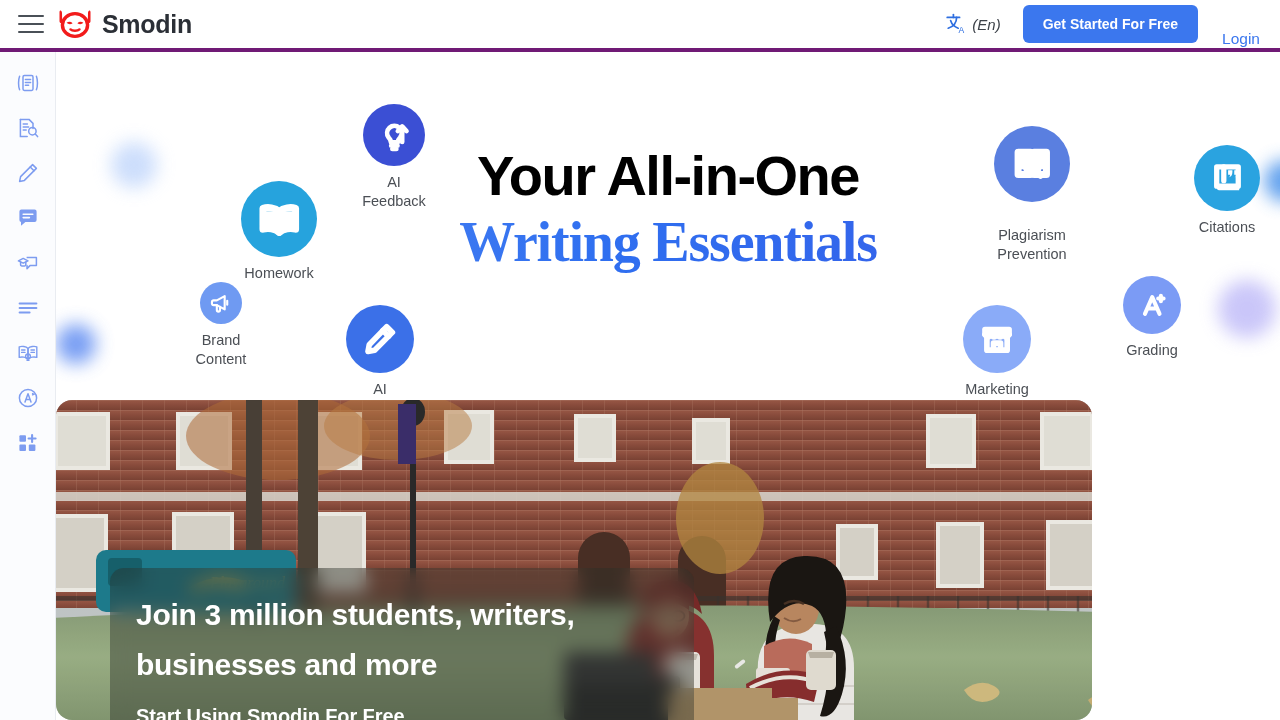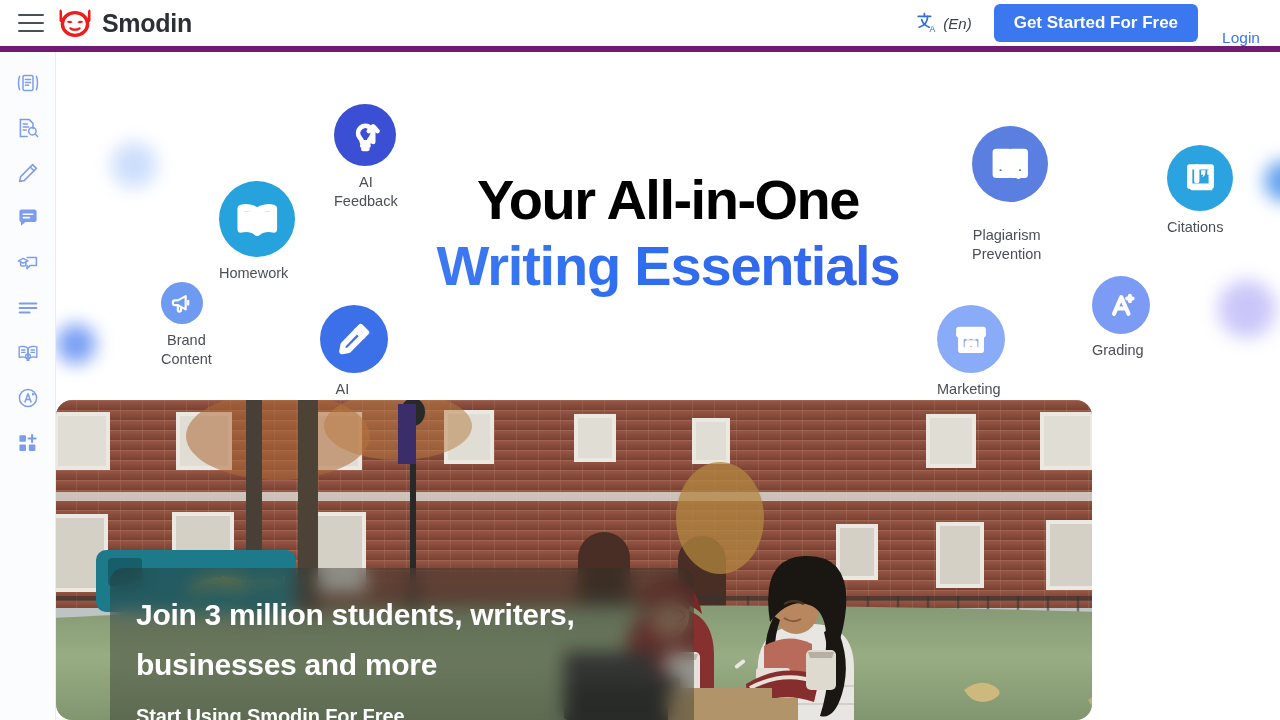--- a/index.html
+++ b/index.html
@@ -8,21 +8,21 @@
     overflow: hidden;
     background: #ffffff;
     font-family: "Liberation Sans", sans-serif;
   }
 
   
   .header {
     position: absolute; top: 0; left: 0;
     width: 1280px; height: 52px;
     background: #ffffff;
-    border-bottom: 6px solid #701a75;
+    border-bottom: 4px solid #701a75;
     display: flex; align-items: center;
     z-index: 40;
   }
   .hamburger {
     width: 26px; height: 18px;
     margin-left: 18px; margin-right: 14px;
     display: flex; flex-direction: column; justify-content: space-between;
     cursor: pointer;
   }
   .hamburger span { display: block; height: 2px; width: 100%; background: #4a5057; border-radius: 2px; }
@@ -40,21 +40,21 @@
   }
   .lang-switch {
     display: flex; align-items: center; gap: 5px;
     cursor: pointer; margin-right: 22px;
   }
   .lang-glyph { width: 22px; height: 22px; display: block; }
   .lang-code { font-size: 15px; color: #3d4249; font-style: italic; }
 
   .cta-button {
     background: #3b77ee; color: #ffffff;
-    font-size: 17px; font-weight: bold;
+    font-size: 14px; font-weight: bold;
     border: none; border-radius: 6px;
     padding: 0 20px; height: 38px;
     display: flex; align-items: center; justify-content: center;
     cursor: pointer; white-space: nowrap;
     font-family: "Liberation Sans", sans-serif;
   }
   .login-link {
     color: #3b77ee; font-size: 15.5px;
     margin-left: 24px; cursor: pointer; text-decoration: none; margin-top: 29px;
   }
@@ -83,40 +83,39 @@
     background: #ffffff;
     overflow: hidden;
     z-index: 5;
   }
   .blob { position: absolute; border-radius: 50%; filter: blur(9px); }
 
   .headline {
     position: absolute; left: 0; right: 0; top: 93px;
     text-align: center;
     pointer-events: none;
-    margin-top: 24px;
   }
   .headline-line1 {
     display: block;
     font-size: 56px; font-weight: bold; color: #000000;
     letter-spacing: -1.5px; line-height: 1.12;
   }
   .headline-line2 {
     display: block;
     font-size: 56px; font-weight: bold;
     letter-spacing: -1.2px; line-height: 1.22;
     background: linear-gradient(100deg, #5b8ef3 0%, #2f6ff0 45%, #3a57e4 100%);
     -webkit-background-clip: text; background-clip: text;
-    -webkit-text-fill-color: transparent; color: transparent;
+    -webkit-text-fill-color: transparent; color: transparent; font-family: Liberation Serif, serif;
   }
 
   
   .feature {
     position: absolute;
-    display: flex; flex-direction: column; align-items: flex-start;
+    display: flex; flex-direction: column; align-items: center;
     cursor: pointer; width: 120px;
     margin-left: -60px;
   }
   .feature-circle {
     border-radius: 50%;
     display: flex; align-items: center; justify-content: center;
     color: #fff;
   }
   .feature-circle svg { display: block; }
   .feature-label {

